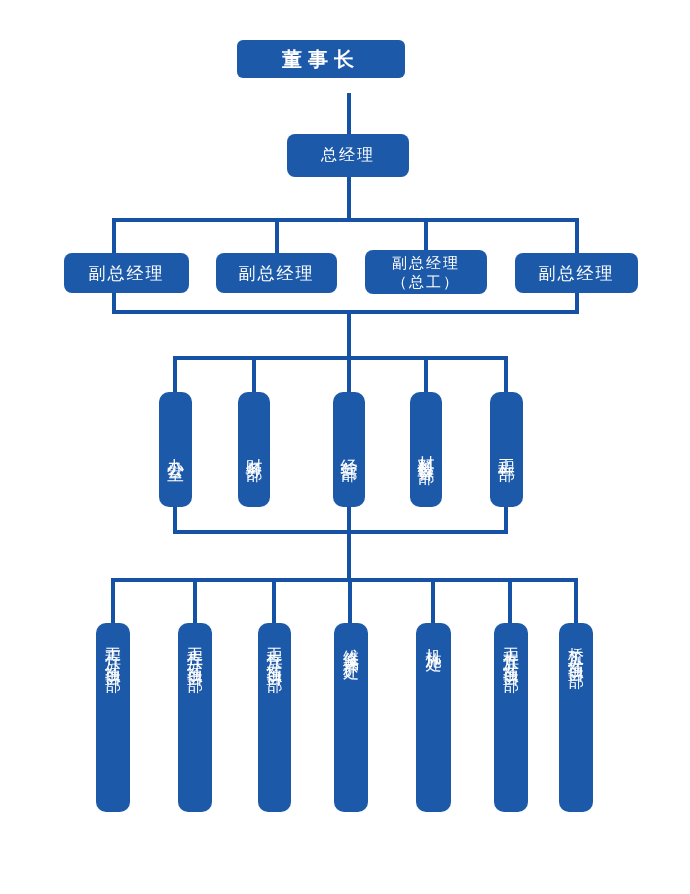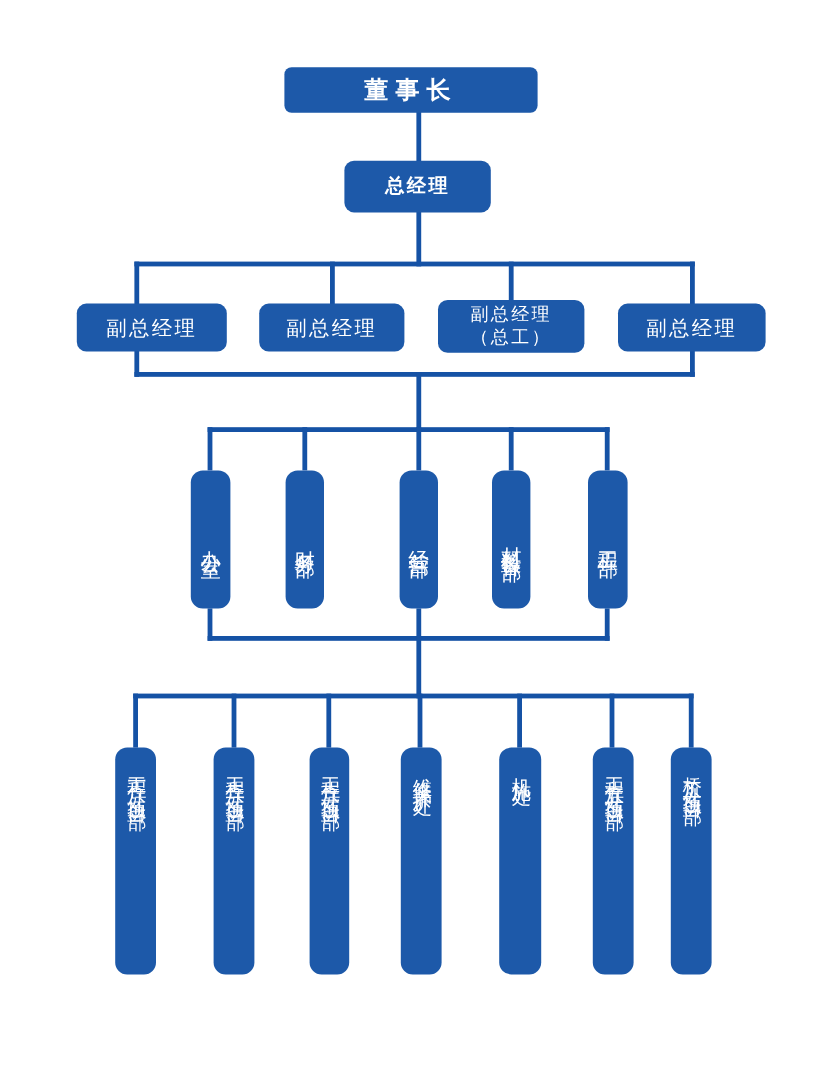--- a/index.html
+++ b/index.html
@@ -24,21 +24,21 @@
     background:var(--box);
     color:var(--text);
     display:flex;
     align-items:center;
     justify-content:center;
     box-sizing:border-box;
     text-align:center;
   }
   .hbox{border-radius:7px;}
   .chairman{font-size:20px;font-weight:bold;letter-spacing:6px;border-radius:6px;}
-  .gm{font-size:16px;letter-spacing:2px;border-radius:8px;font-weight:bold;}
+  .gm{font-size:16px;letter-spacing:2px;border-radius:8px;}
   .dep{font-size:17px;letter-spacing:2px;border-radius:8px;}
   .dep3{flex-direction:column;font-size:15px;letter-spacing:2px;line-height:1.3;border-radius:8px;}
   .vbox{border-radius:10px;}
   .vt{
     writing-mode:vertical-rl;
     text-orientation:mixed;
     letter-spacing:3px;
     line-height:1;
     font-size:17px;
   }
@@ -75,21 +75,21 @@
   <div class="line vl" style="left:347px;top:507px;height:75px"></div>
   <div class="line hl" style="left:111px;top:578px;width:467px"></div>
   <div class="line vl" style="left:111px;top:578px;height:45px"></div>
   <div class="line vl" style="left:193px;top:578px;height:45px"></div>
   <div class="line vl" style="left:272px;top:578px;height:45px"></div>
   <div class="line vl" style="left:348px;top:578px;height:45px"></div>
   <div class="line vl" style="left:431px;top:578px;height:45px"></div>
   <div class="line vl" style="left:508px;top:578px;height:45px"></div>
   <div class="line vl" style="left:574px;top:578px;height:45px"></div>
 
-  <div class="box hbox chairman" style="left:237px;top:56px;width:211px;height:38px">
+  <div class="box hbox chairman" style="left:237px;top:40px;width:168px;height:38px">
     <span>董事长</span>
   </div>
 
   <div class="box hbox gm" style="left:287px;top:134px;width:122px;height:43px">
     <span>总经理</span>
   </div>
 
   <div class="box hbox dep" style="left:64px;top:253px;width:125px;height:40px">
     <span>副总经理</span>
   </div>

